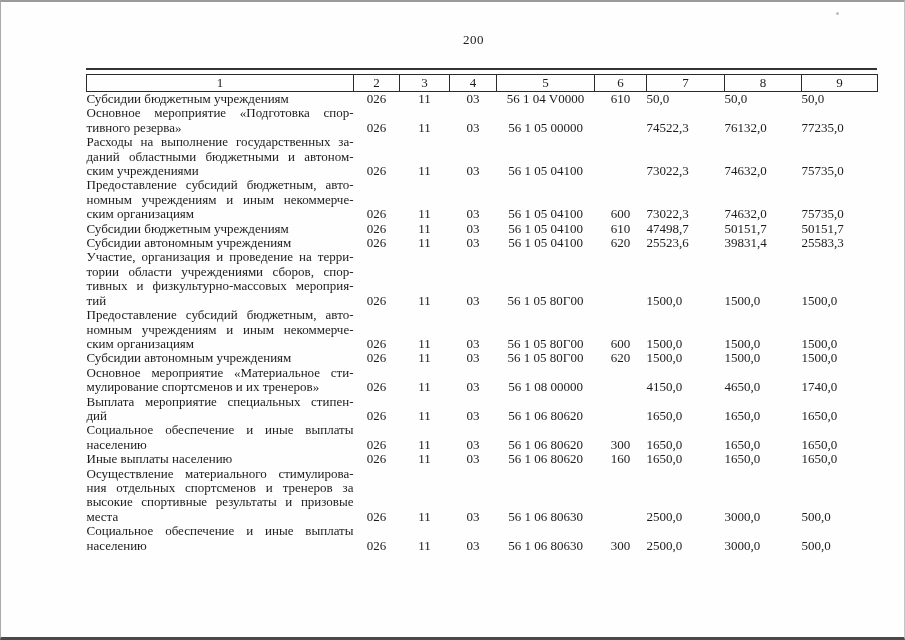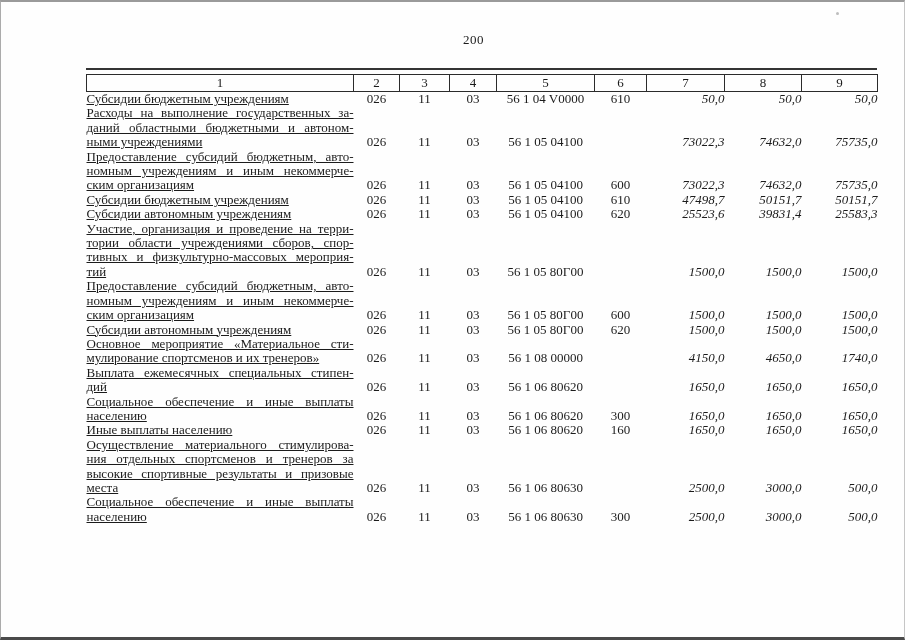--- a/index.html
+++ b/index.html
@@ -61,25 +61,25 @@
     padding: 0;
     text-align: center;
     font-size: 13px;
   }
   table.budget tbody td {
     padding: 0;
     vertical-align: bottom;
     line-height: 14.4px;
     font-size: 13px;
   }
-  td.name { padding-left: 3px; text-decoration: underline; }
+  td.name { padding-left: 3px; }
   .line { display: block; white-space: nowrap; }
   .line.just { text-align: justify; text-align-last: justify; }
   td.center { text-align: center; }
-  td.right  { text-align: right; padding-right: 6px; font-style: italic; }
+  td.right  { padding-right: 6px; }
 </style>
 </head>
 <body>
 
 <div class="page">
   <div class="page-number">200</div>
   <div class="speck"></div>
 
   <div class="table-wrap">
     <div class="top-rule"></div>
@@ -117,23 +117,37 @@
             <td class="center">11</td>
             <td class="center">03</td>
             <td class="center">56 1 04 V0000</td>
             <td class="center">610</td>
             <td class="right">50,0</td>
             <td class="right">50,0</td>
             <td class="right">50,0</td>
           </tr>
           <tr>
             <td class="name">
+              <span class="line just">Основное мероприятие «Подготовка спор-</span>
+              <span class="line">тивного резерва»</span>
+            </td>
+            <td class="center">026</td>
+            <td class="center">11</td>
+            <td class="center">03</td>
+            <td class="center">56 1 05 00000</td>
+            <td class="center"></td>
+            <td class="right">74522,3</td>
+            <td class="right">76132,0</td>
+            <td class="right">77235,0</td>
+          </tr>
+          <tr>
+            <td class="name">
               <span class="line just">Расходы на выполнение государственных за-</span>
               <span class="line just">даний областными бюджетными и автоном-</span>
-              <span class="line">ными учреждениями</span>
+              <span class="line">ским учреждениями</span>
             </td>
             <td class="center">026</td>
             <td class="center">11</td>
             <td class="center">03</td>
             <td class="center">56 1 05 04100</td>
             <td class="center"></td>
             <td class="right">73022,3</td>
             <td class="right">74632,0</td>
             <td class="right">75735,0</td>
           </tr>
@@ -231,21 +245,21 @@
             <td class="center">11</td>
             <td class="center">03</td>
             <td class="center">56 1 08 00000</td>
             <td class="center"></td>
             <td class="right">4150,0</td>
             <td class="right">4650,0</td>
             <td class="right">1740,0</td>
           </tr>
           <tr>
             <td class="name">
-              <span class="line just">Выплата ежемесячных специальных стипен-</span>
+              <span class="line just">Выплата мероприятие специальных стипен-</span>
               <span class="line">дий</span>
             </td>
             <td class="center">026</td>
             <td class="center">11</td>
             <td class="center">03</td>
             <td class="center">56 1 06 80620</td>
             <td class="center"></td>
             <td class="right">1650,0</td>
             <td class="right">1650,0</td>
             <td class="right">1650,0</td>

